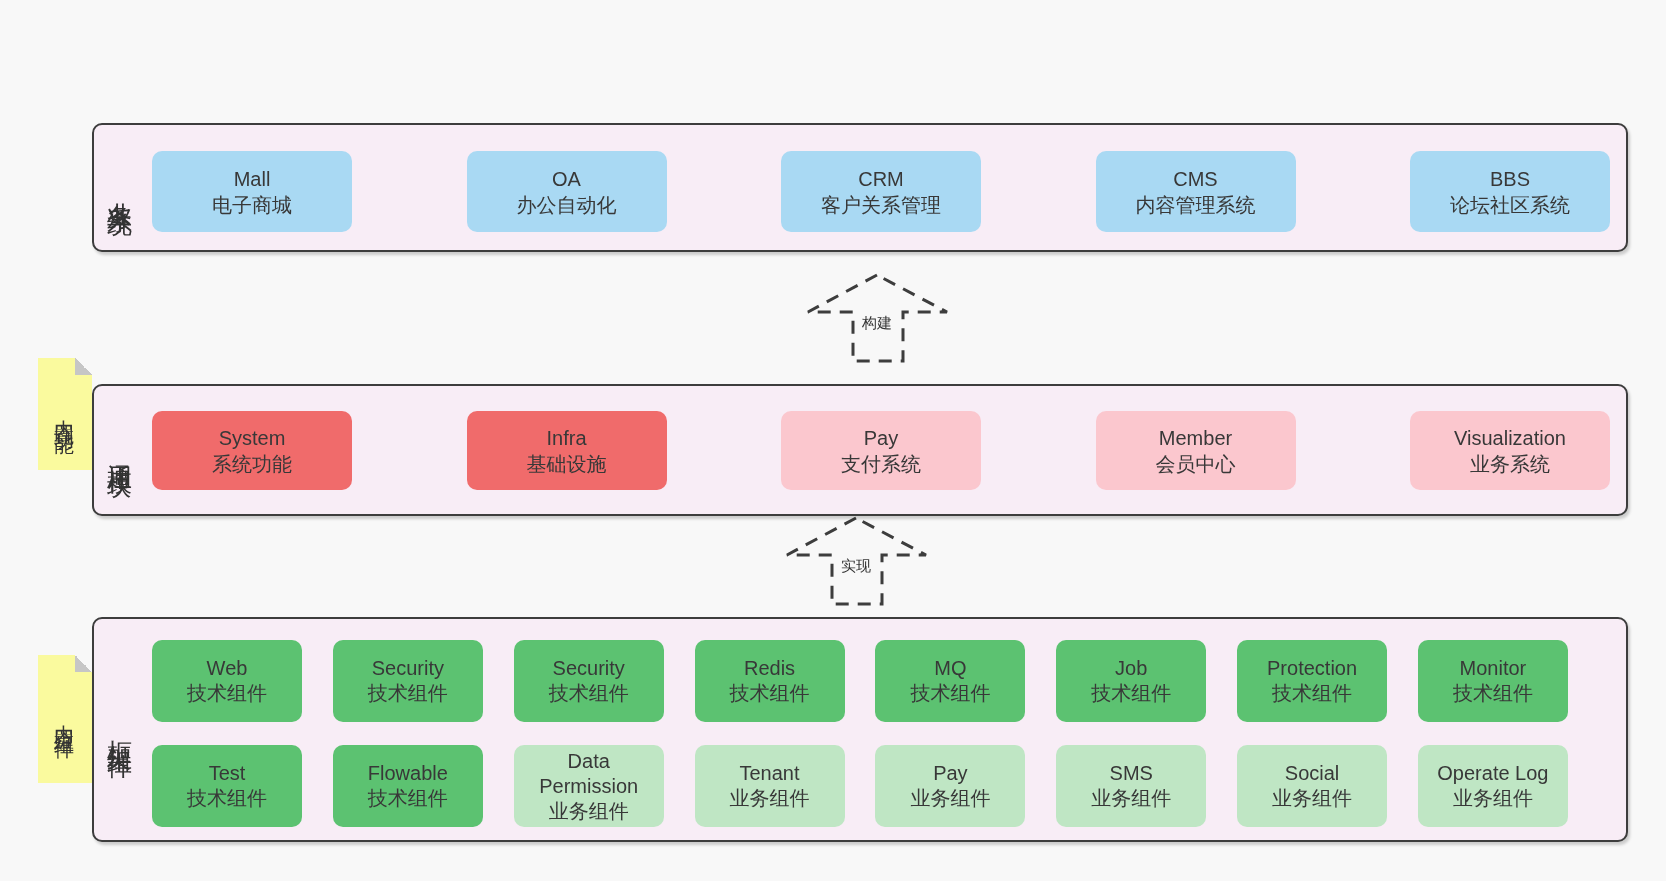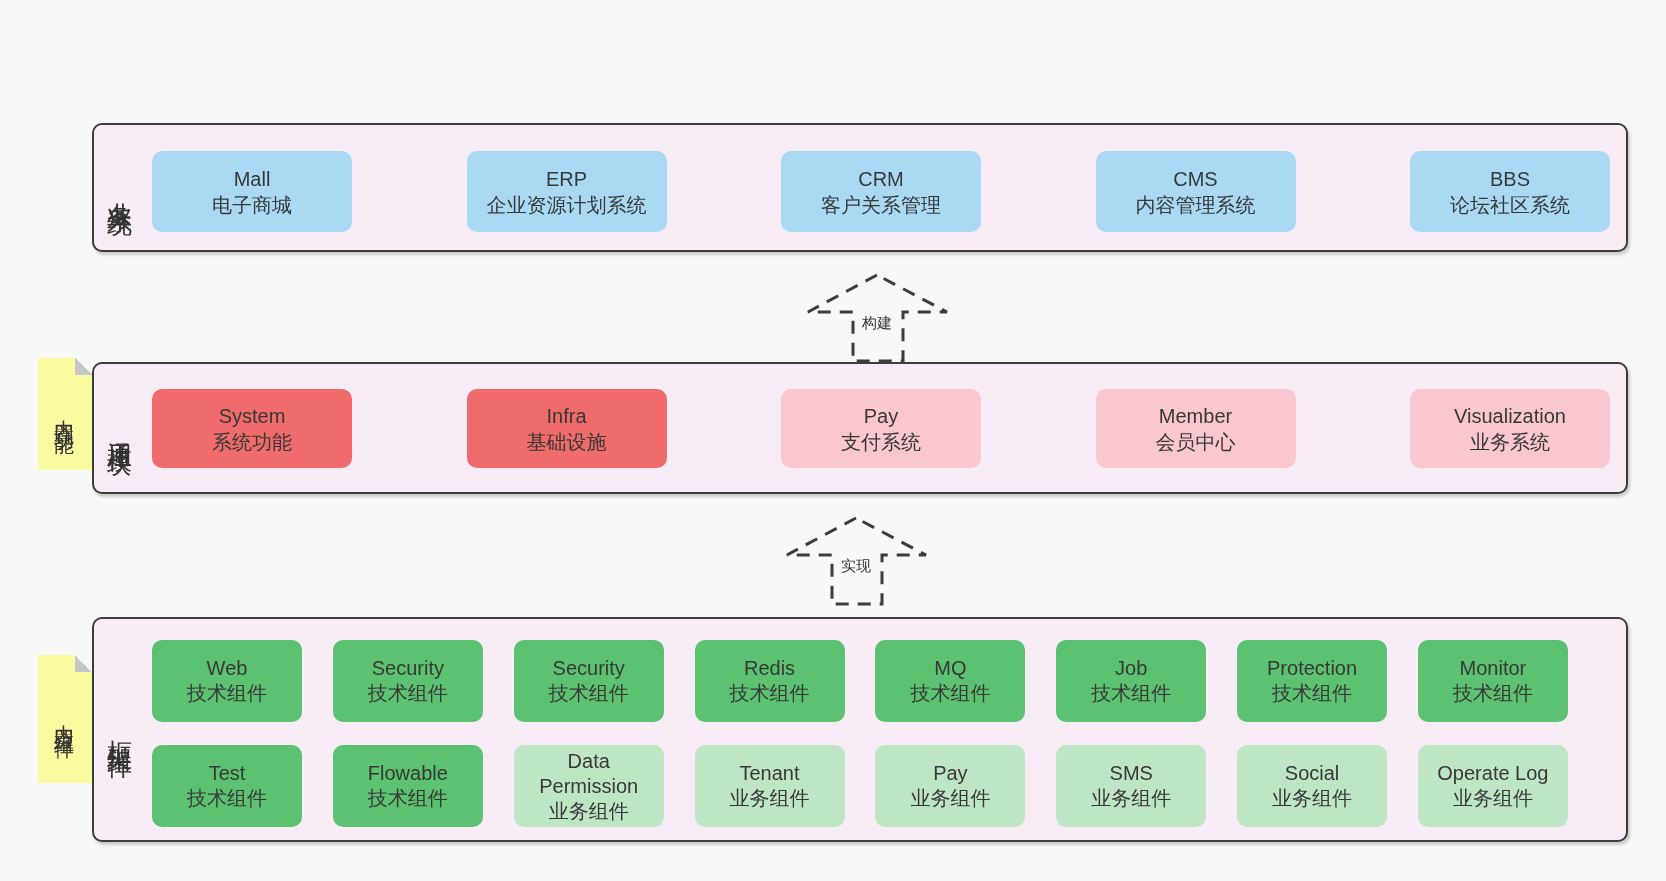--- a/index.html
+++ b/index.html
@@ -12,21 +12,21 @@
 
   
   .layer {
     position:absolute; left:92px; width:1536px;
     background:#f8edf6;
     border:2px solid #3d3d3d; border-radius:10px;
     box-shadow:2px 3px 3px rgba(0,0,0,0.18);
     box-sizing:border-box; z-index:2;
   }
   .layer--business   { top:123px; height:129px; }
-  .layer--modules    { top:362px; height:132px; }
+  .layer--modules    { top:384px; height:132px; }
   .layer--components { top:617px; height:225px; }
 
   .layer-label {
     position:absolute; left:10px; top:50%; transform:translateY(-50%);
     writing-mode:vertical-rl; text-orientation:upright;
     font-size:25px; letter-spacing:3px; color:#333; white-space:nowrap;
   }
   .layer--components .layer-label { letter-spacing:5px; }
 
   
@@ -114,22 +114,22 @@
   </div>
 
   <div class="layer layer--business">
     <div class="layer-label">业务系统</div>
     <div class="boxrow">
       <div class="box blue">
         <div>Mall</div>
         <div>电子商城</div>
       </div>
       <div class="box blue">
-        <div>ERP</div>
-        <div>企业资源计划系统</div>
+        <div>OA</div>
+        <div>办公自动化</div>
       </div>
       <div class="box blue">
         <div>CRM</div>
         <div>客户关系管理</div>
       </div>
       <div class="box blue">
         <div>CMS</div>
         <div>内容管理系统</div>
       </div>
       <div class="box blue">

